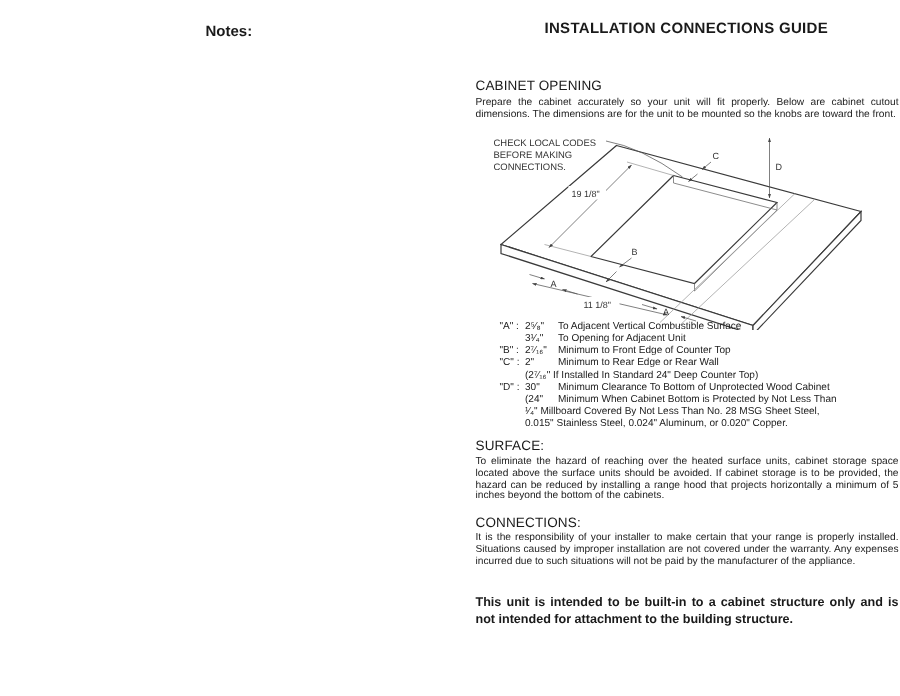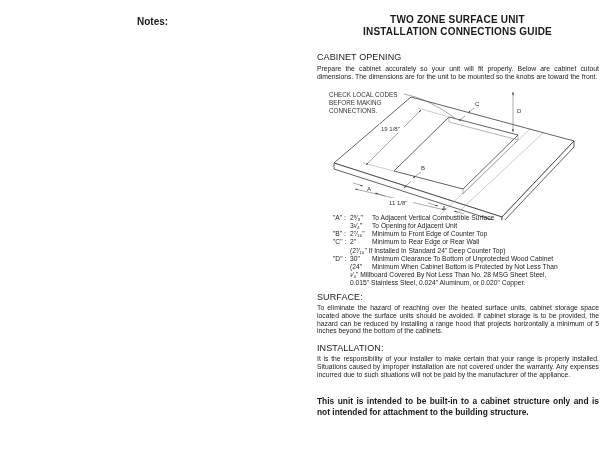--- a/index.html
+++ b/index.html
@@ -21,21 +21,20 @@
   svg text.callout { font-size:6.3px; }
 </style>
 </head>
 <body>
 
 <div id="page">
 
   <div class="abs notes" style="left:137px; top:16px;text-align:center;">Notes:</div>
 
   <div class="abs title" style="left:317px; top:14px;">
-    <div>TWO ZONE SURFACE UNIT</div>
     <div>INSTALLATION CONNECTIONS GUIDE</div>
   </div>
 
   <div class="abs h" style="left:317px; top:52px;">CABINET OPENING</div>
 
   <div class="abs p" style="left:317px; top:65px;">Prepare the cabinet accurately so your unit will fit properly.  Below are cabinet cutout dimensions.  The dimensions are for the unit to be mounted so the knobs are toward the front.</div>
 
   <svg class="abs" style="left:325px; top:88px;" width="275" height="132" viewBox="0 0 275 132">
     <defs>
       <marker id="ah" viewBox="0 0 6 4" refX="5.5" refY="2" markerWidth="6" markerHeight="4" orient="auto-start-reverse">
@@ -129,18 +128,18 @@
     </div>
     <div class="drow">
       <span class="dkey"></span>
       <span class="ddesc">0.015" Stainless Steel, 0.024" Aluminum, or 0.020" Copper.</span>
     </div>
   </div>
 
   <div class="abs h" style="left:317px; top:292px;">SURFACE:</div>
   <div class="abs p" style="left:317px; top:304px;">To eliminate the hazard of reaching over the heated surface units, cabinet storage space located above the surface units should be avoided.  If cabinet storage is to be provided, the hazard can be reduced by installing a range hood that projects horizontally a minimum of 5 inches beyond the bottom of the cabinets.</div>
 
-  <div class="abs h" style="left:317px; top:343px;">INSTALLATION:</div>
+  <div class="abs h" style="left:317px; top:343px;">CONNECTIONS:</div>
   <div class="abs p" style="left:317px; top:355px;">It is the responsibility of your installer to make certain that your range is properly installed.  Situations caused by improper installation are not covered under the warranty.  Any expenses incurred due to such situations will not be paid by the manufacturer of the appliance.</div>
 
   <div class="abs closing" style="left:317px; top:396px;">This unit is intended to be built-in to a cabinet structure only and is not intended for attachment to the building structure.</div>
 
 </div>
 
 </body></html>

